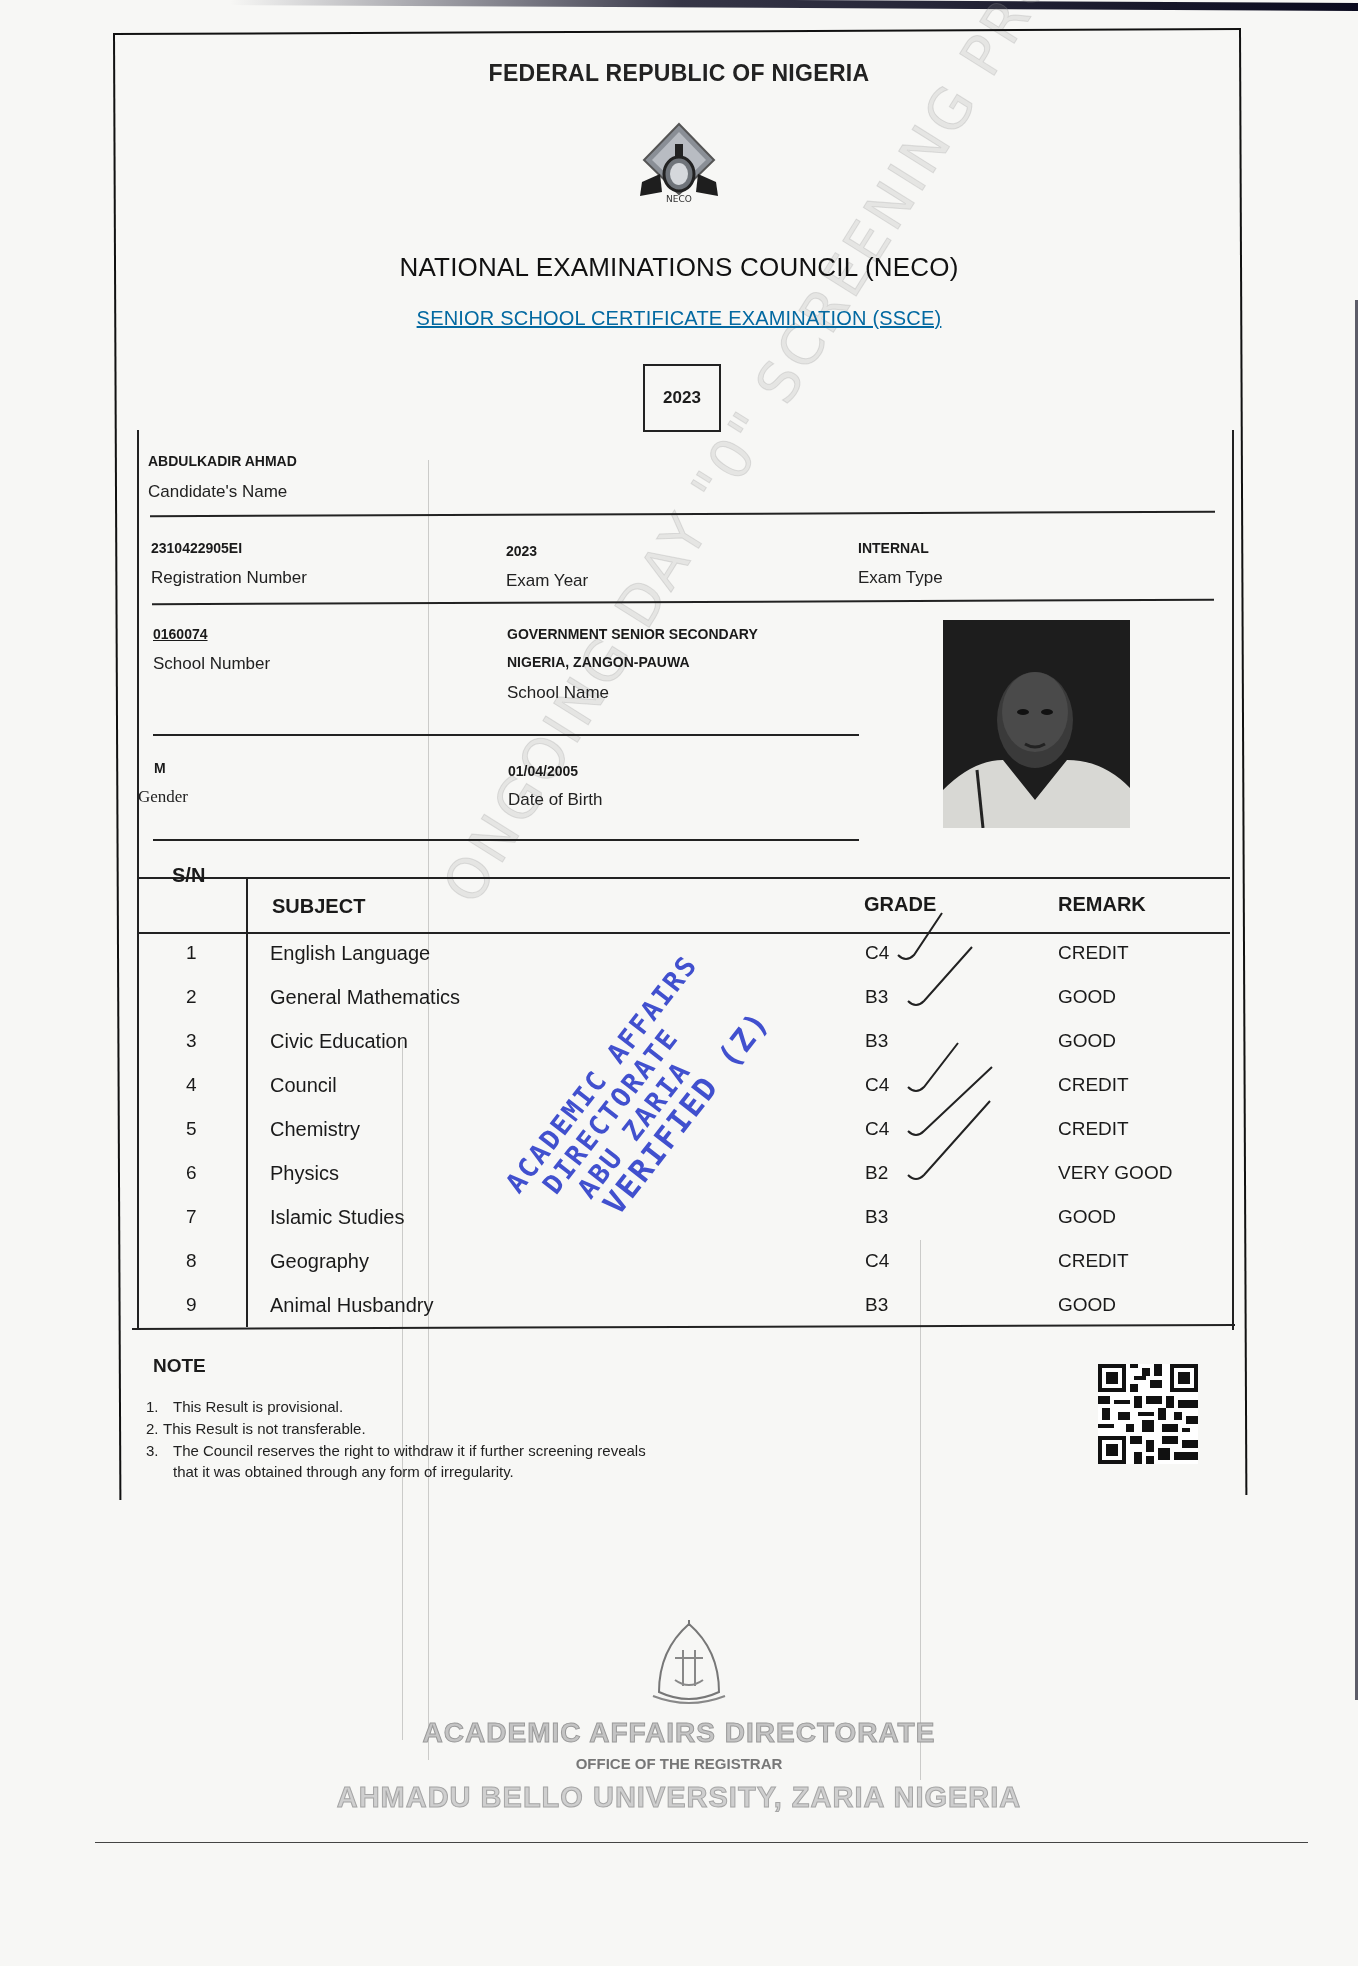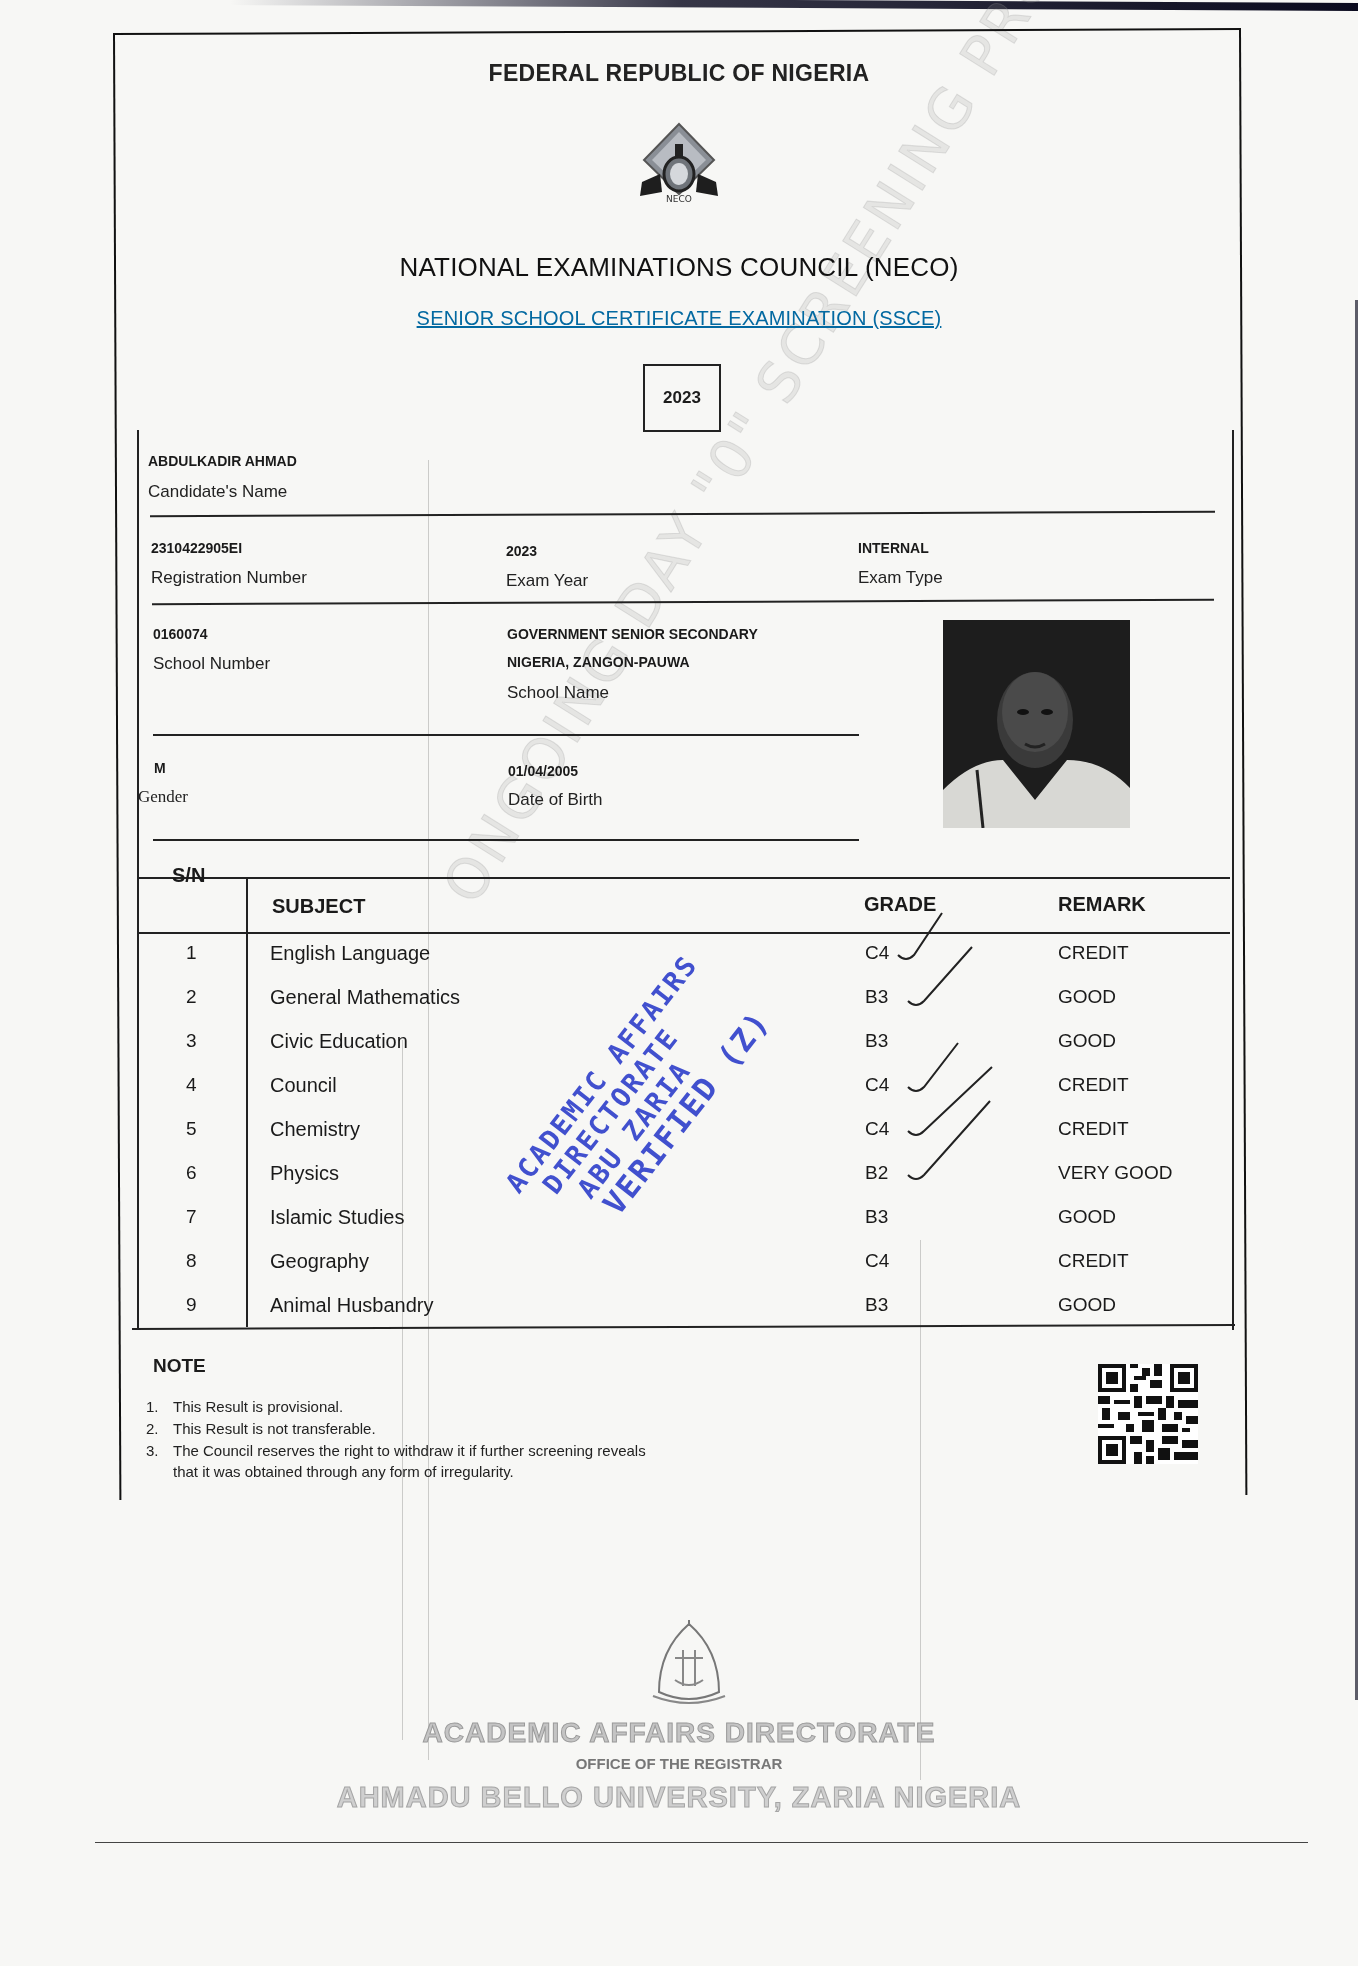--- a/index.html
+++ b/index.html
@@ -114,21 +114,21 @@
 <div class="hline" style="left:150px; top:513px; width:1065px; transform:rotate(-0.25deg);"></div>
 
 <div class="abs val" style="left:151px; top:540px;">2310422905EI</div>
 <div class="abs lbl" style="left:151px; top:568px;">Registration Number</div>
 <div class="abs val" style="left:506px; top:543px;">2023</div>
 <div class="abs lbl" style="left:506px; top:571px;">Exam Year</div>
 <div class="abs val" style="left:858px; top:540px;">INTERNAL</div>
 <div class="abs lbl" style="left:858px; top:568px;">Exam Type</div>
 <div class="hline" style="left:152px; top:601px; width:1062px; transform:rotate(-0.25deg);"></div>
 
-<div class="abs val" style="left:153px; top:626px;">0160074</div>
+<div class="abs val" style="left:153px; top:626px;text-decoration:underline;">0160074</div>
 <div class="abs lbl" style="left:153px; top:654px;">School Number</div>
 <div class="abs val" style="left:507px; top:626px;">GOVERNMENT SENIOR SECONDARY</div>
 <div class="abs val" style="left:507px; top:654px;">NIGERIA, ZANGON-PAUWA</div>
 <div class="abs lbl" style="left:507px; top:683px;">School Name</div>
 <div class="hline" style="left:153px; top:734px; width:706px;"></div>
 
 <div class="abs photo">
   <svg width="187" height="208" viewBox="0 0 187 208">
     <rect width="187" height="208" fill="#1d1d1d"></rect>
     <ellipse cx="92" cy="100" rx="38" ry="48" fill="#3a3a3a"></ellipse>
@@ -229,21 +229,21 @@
   <div style="padding-left:22px;">DIRECTORATE</div>
   <div style="padding-left:40px;">ABU ZARIA</div>
   <div style="padding-left:44px; font-size:31px;">VERIFIED (Z)</div>
 </div>
 
 <div class="abs note-h">NOTE</div>
 <div id="notes">
     <div class="abs note-li" style="left: 146px; top: 1398px;">1.</div>
     <div class="abs note-li" style="left: 173px; top: 1398px;">This Result is provisional.</div>
     <div class="abs note-li" style="left: 146px; top: 1420px;">2.</div>
-    <div class="abs note-li" style="left: 173px; top: 1420px;">This Result is not transferable.</div>
+    <div class="abs note-li" style="left: 163px; top: 1420px;">This Result is not transferable.</div>
     <div class="abs note-li" style="left: 146px; top: 1442px;">3.</div>
     <div class="abs note-li" style="left: 173px; top: 1442px;">The Council reserves the right to withdraw it if further screening reveals</div>
     <div class="abs note-li" style="left: 146px; top: 1463px;"></div>
     <div class="abs note-li" style="left: 173px; top: 1463px;">that it was obtained through any form of irregularity.</div>
   </div>
 
 <div class="abs" style="left:1098px; top:1364px; width:100px; height:100px;">
   <svg width="100" height="100" viewBox="0 0 25 25" shape-rendering="crispEdges">
     <rect width="25" height="25" fill="#fff"></rect>
     <g fill="#111">

